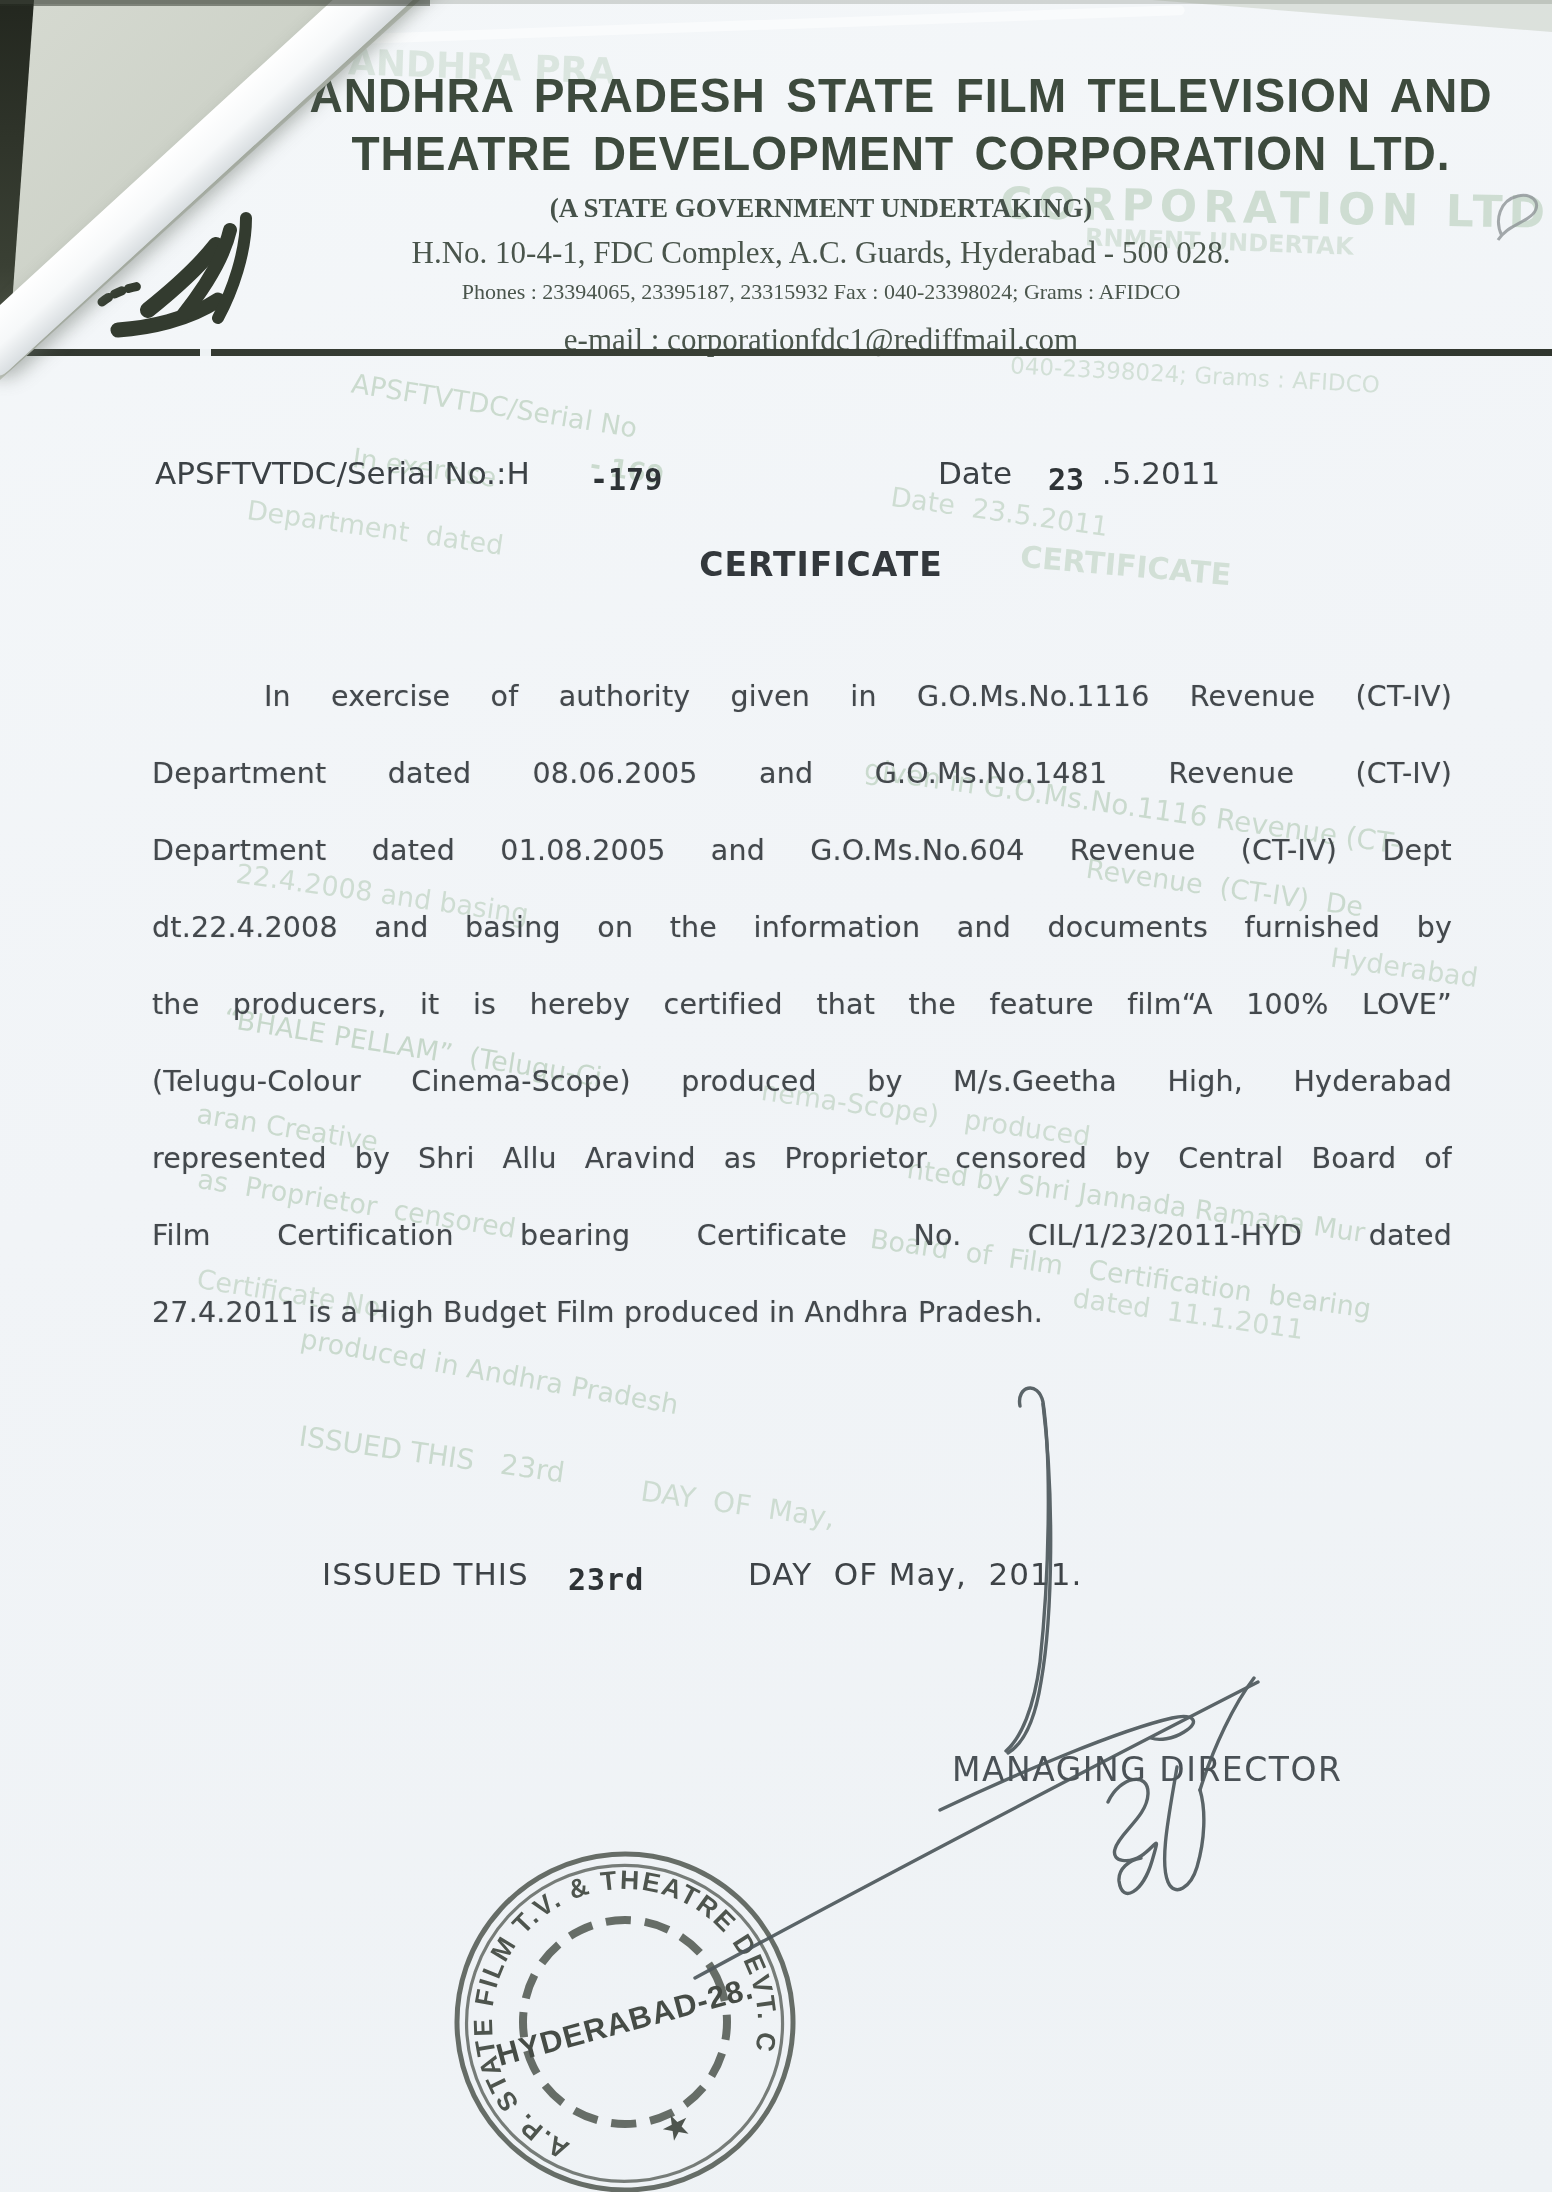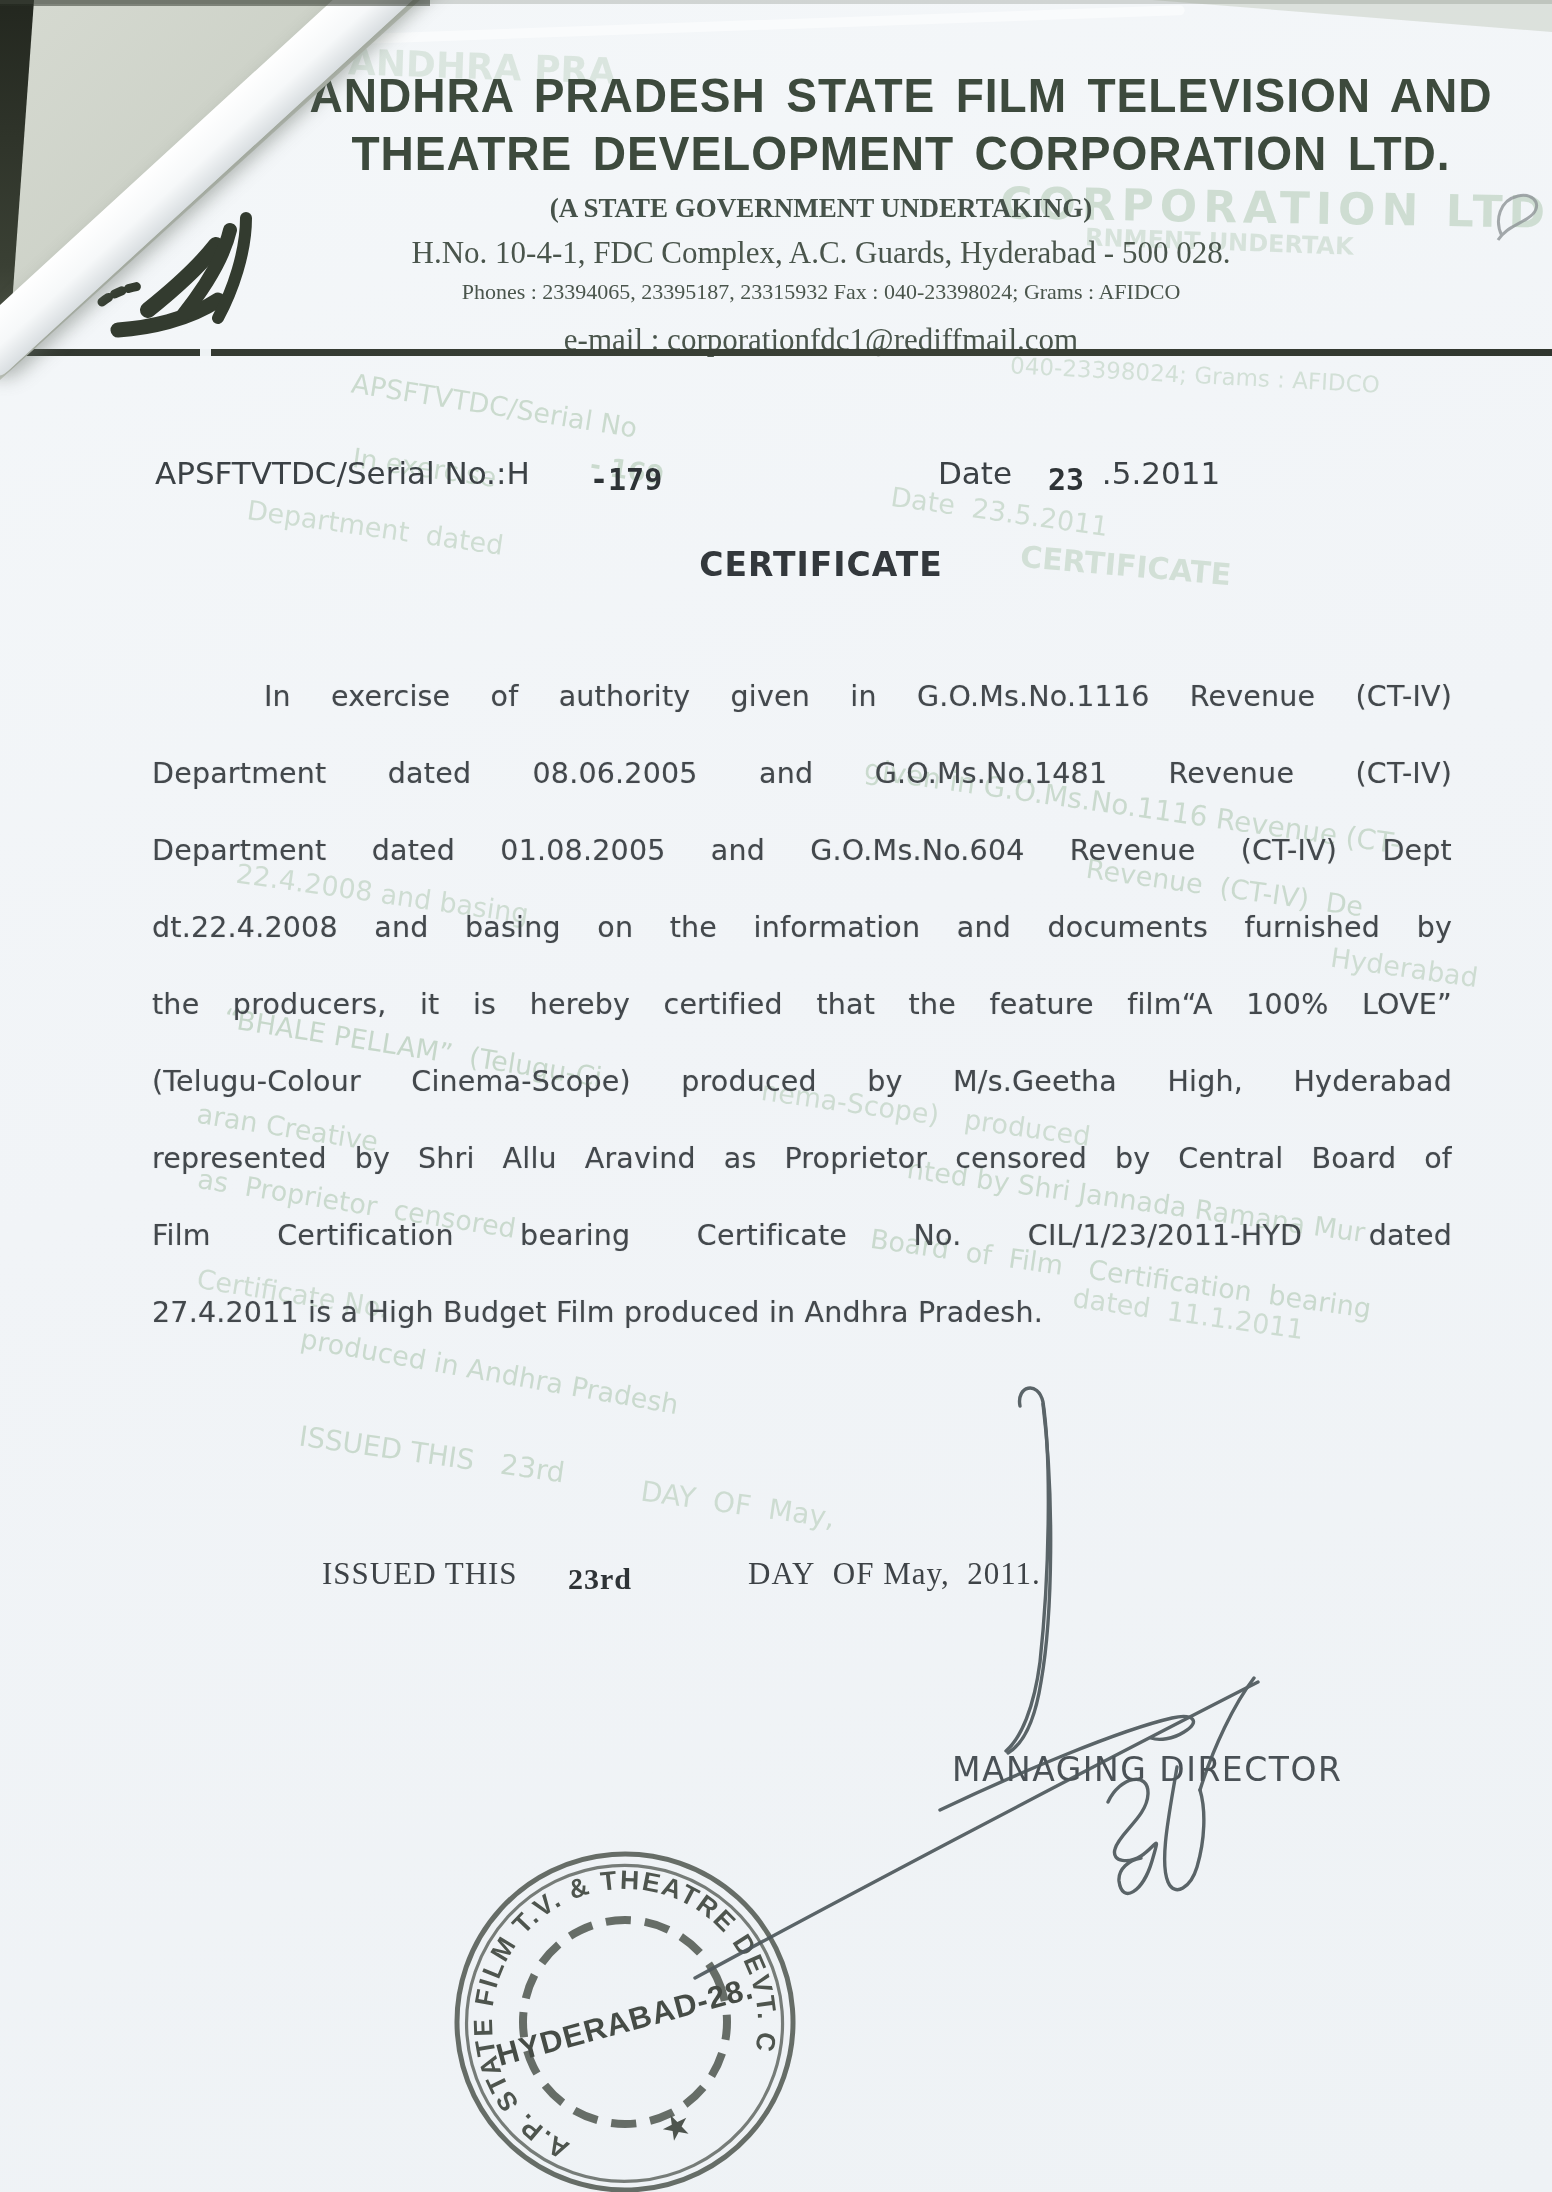--- a/index.html
+++ b/index.html
@@ -36,21 +36,21 @@
   .body-block { position:absolute; left:152px; top:658px; width:1300px; z-index:10;
     font-size:28.5px; color:#43484c; letter-spacing:.2px;
     text-shadow:0 0 1px rgba(67,72,76,.35); }
   .bline { height:77px; line-height:77px; overflow:hidden; white-space:normal; }
   .jline { text-align:justify; }
   .jline::after { content:""; display:inline-block; width:100%; vertical-align:top; }
   .indent { text-indent:112px; }
   
   .issuedrow { position:absolute; left:0; top:1556px; width:1552px; height:46px; z-index:10;
     font-size:31px; color:#3e4347; letter-spacing:1px; }
-  .issuedrow span { position:absolute; white-space:pre;font-family:Liberation Serif, serif; }
+  .issuedrow span { position:absolute; white-space:pre; }
   .md-title { position:absolute; left:952px; top:1750px; font-size:33px;
     letter-spacing:1.5px; color:#4a5156; z-index:20; white-space:pre; }
   .sig-svg { position:absolute; left:600px; top:1370px; z-index:40; }
   .pen-mark { position:absolute; left:1492px; top:186px; z-index:15; }
   
   .logo { position:absolute; left:78px; top:190px; z-index:12; }
   
   .fold-backing { position:absolute; left:0; top:0; width:420px; height:380px; z-index:50;
     clip-path:polygon(0 0,420px 0,0 380px);
     background:linear-gradient(135deg,#d6dad1 0%,#cbd0c6 55%,#c2c8bd 100%); }

